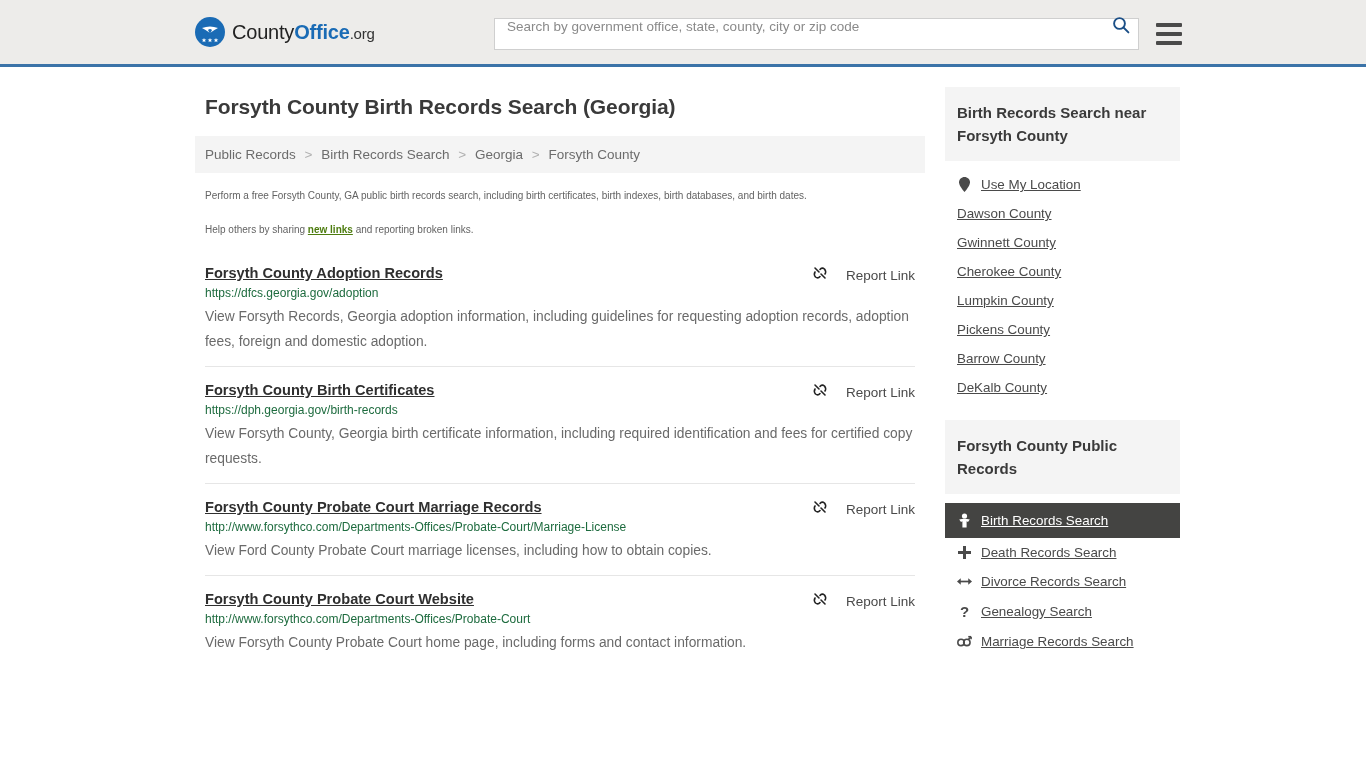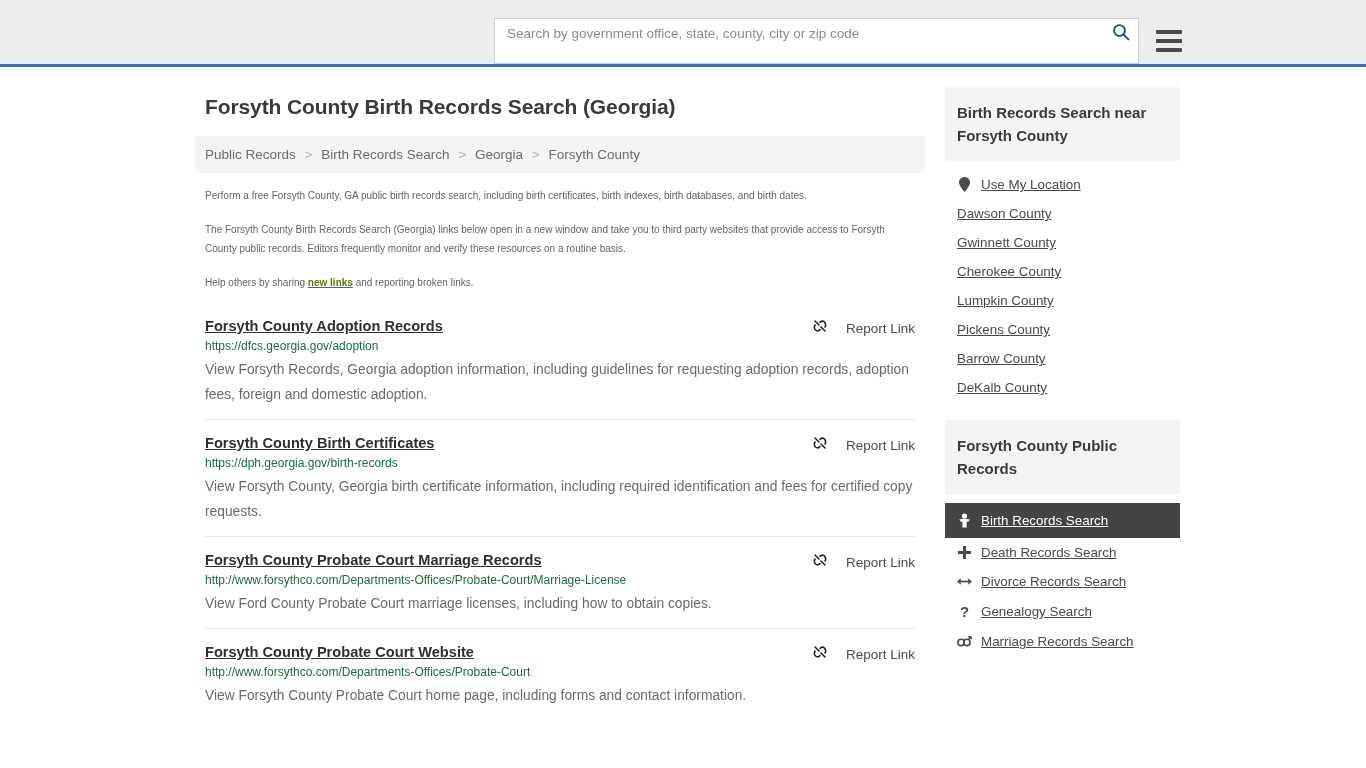--- a/index.html
+++ b/index.html
@@ -40,21 +40,21 @@
 
   .search-area {
     position: absolute;
     left: 494px;
     top: 18px;
     display: flex;
     align-items: center;
   }
   .search-box {
     width: 645px;
-    height: 46px;
+    height: 32px;
     background: #ffffff;
     border: 1px solid #cfcfcf;
     display: flex;
     align-items: center;
     padding: 0 6px 16px 10px;
   }
   .search-input {
     flex: 1;
     border: none;
     outline: none;
@@ -172,20 +172,35 @@
     background: #444442;
     padding-top: 10px; padding-bottom: 10px;
   }
   .side-item.active a { color: #ffffff; }
   .side-item.active .s-ico { color: #ffffff; }
 </style>
 </head>
 <body>
 
 <div class="site-header">
+  <div class="logo-wrap">
+    <span class="logo-mark">
+      <svg width="30" height="30" viewBox="0 0 30 30">
+        <circle cx="15" cy="15" r="15" fill="#1a6bb5"></circle>
+        <path d="M7 11 Q15 8 23 11 Q19 13 15 16 Q11 13 7 11 Z" fill="#ffffff"></path>
+        <path d="M13 13 Q15 11 17 13 L15 17 Z" fill="#1a6bb5"></path>
+        <g fill="#ffffff">
+          <polygon points="9,21 9.7,22.6 11.4,22.6 10,23.6 10.5,25.2 9,24.2 7.5,25.2 8,23.6 6.6,22.6 8.3,22.6"></polygon>
+          <polygon points="15,21 15.7,22.6 17.4,22.6 16,23.6 16.5,25.2 15,24.2 13.5,25.2 14,23.6 12.6,22.6 14.3,22.6"></polygon>
+          <polygon points="21,21 21.7,22.6 23.4,22.6 22,23.6 22.5,25.2 21,24.2 19.5,25.2 20,23.6 18.6,22.6 20.3,22.6"></polygon>
+        </g>
+      </svg>
+    </span>
+    <span class="logo-text"><span class="t-county">County</span><span class="t-office">Office</span><span class="t-org">.org</span></span>
+  </div>
 
   <div class="search-area">
     <div class="search-box">
       <input class="search-input" type="text" placeholder="Search by government office, state, county, city or zip code" style="">
       <button class="search-btn">
         <span>
           <svg width="18" height="18" viewBox="0 0 18 18">
             <circle cx="7.5" cy="7.5" r="5.4" fill="none" stroke="#1b4f87" stroke-width="1.9"></circle>
             <line x1="11.5" y1="11.5" x2="16.4" y2="16.4" stroke="#1b4f87" stroke-width="1.9" stroke-linecap="round"></line>
           </svg>
@@ -210,21 +225,20 @@
       <span class="crumb-sep">&gt;</span>
       <a>Birth Records Search</a>
       <span class="crumb-sep">&gt;</span>
       <a>Georgia</a>
       <span class="crumb-sep">&gt;</span>
       <a>Forsyth County</a>
     </div>
 
     <div class="intro">
       <p>Perform a free Forsyth County, GA public birth records search, including birth certificates, birth indexes, birth databases, and birth dates.</p>
-      <p>The Forsyth County Birth Records Search (Georgia) links below open in a new window and take you to third party websites that provide access to Forsyth County public records. Editors frequently monitor and verify these resources on a routine basis.</p>
       <p class="tight"><span>Help others by sharing </span><a class="inline-link">new links</a><span> and reporting broken links.</span></p>
     </div>
 
     <div class="results">
 
       <div class="result">
         <div class="result-head">
           <a class="result-title">Forsyth County Adoption Records</a>
           <div class="report-link">
             <span>

